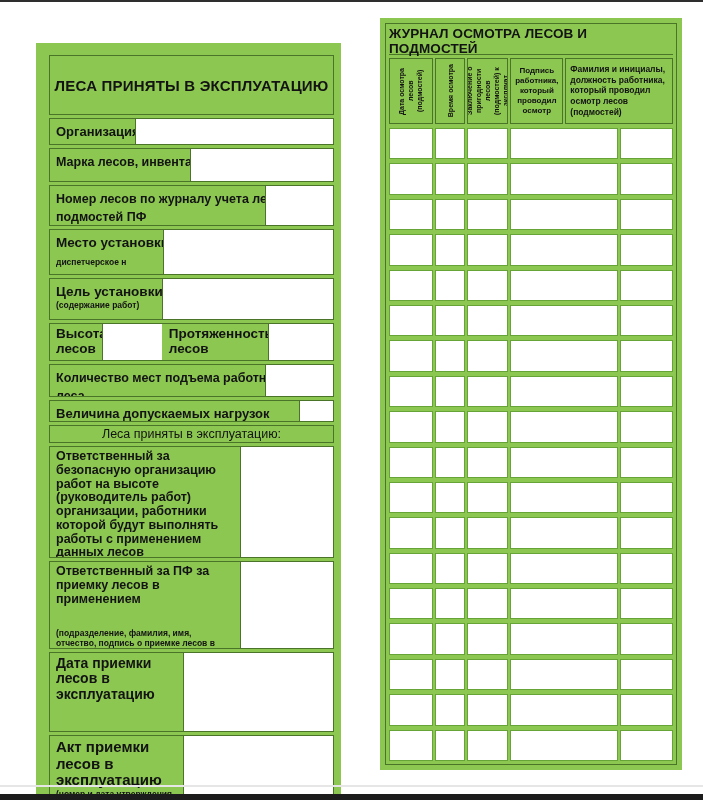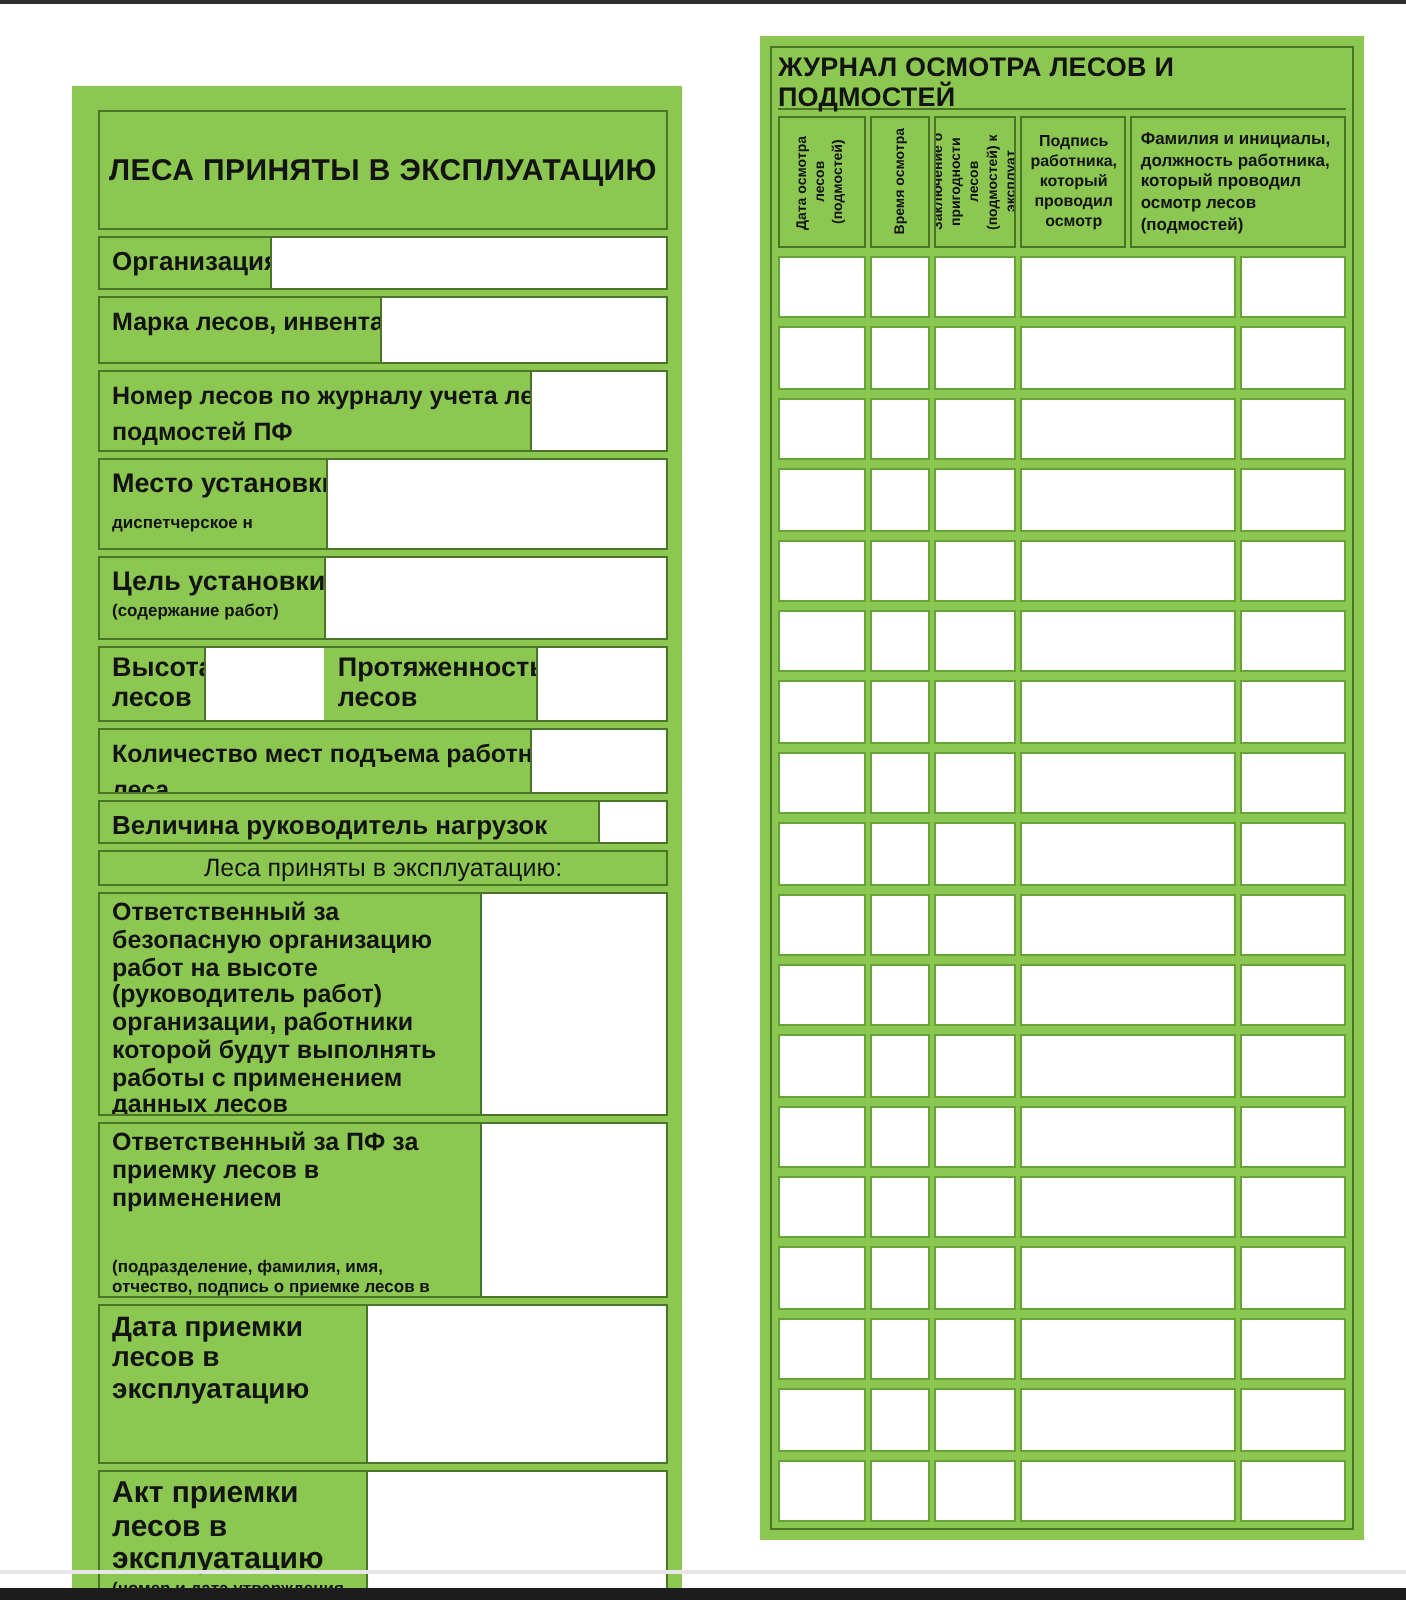--- a/index.html
+++ b/index.html
@@ -148,21 +148,21 @@
           <div class="inp"></div>
         </div><div class="frow f-vysota">
           <span class="lbl dl1">Высота лесов</span>
           <div class="inp i1"></div>
           <span class="lbl dl2">Протяженность лесов</span>
           <div class="inp i2"></div>
         </div><div class="frow f-kolichestvo">
           <div class="lblwrap"><span class="lbl">Количество мест подъема работников на леса</span></div>
           <div class="inp"></div>
         </div><div class="frow f-velichina">
-          <div class="lblwrap"><span class="lbl">Величина руководитель нагрузок</span></div>
+          <div class="lblwrap"><span class="lbl">Величина допускаемых нагрузок</span></div>
           <div class="inp"></div>
         </div><div class="sect f-section">Леса приняты в эксплуатацию:</div><div class="frow f-otv1">
           <div class="lblwrap">
             <span class="lbl">Ответственный за безопасную организацию работ на высоте (руководитель работ) организации, работники которой будут выполнять работы с применением данных лесов</span>
           </div>
           <div class="inp"></div>
         </div><div class="frow f-otv2">
           <div class="lblwrap">
             <span class="lbl">Ответственный за ПФ за приемку лесов в применением</span>
             <span class="small">(подразделение, фамилия, имя, отчество, подпись о приемке лесов в эксплуатацию, телефон)</span>

